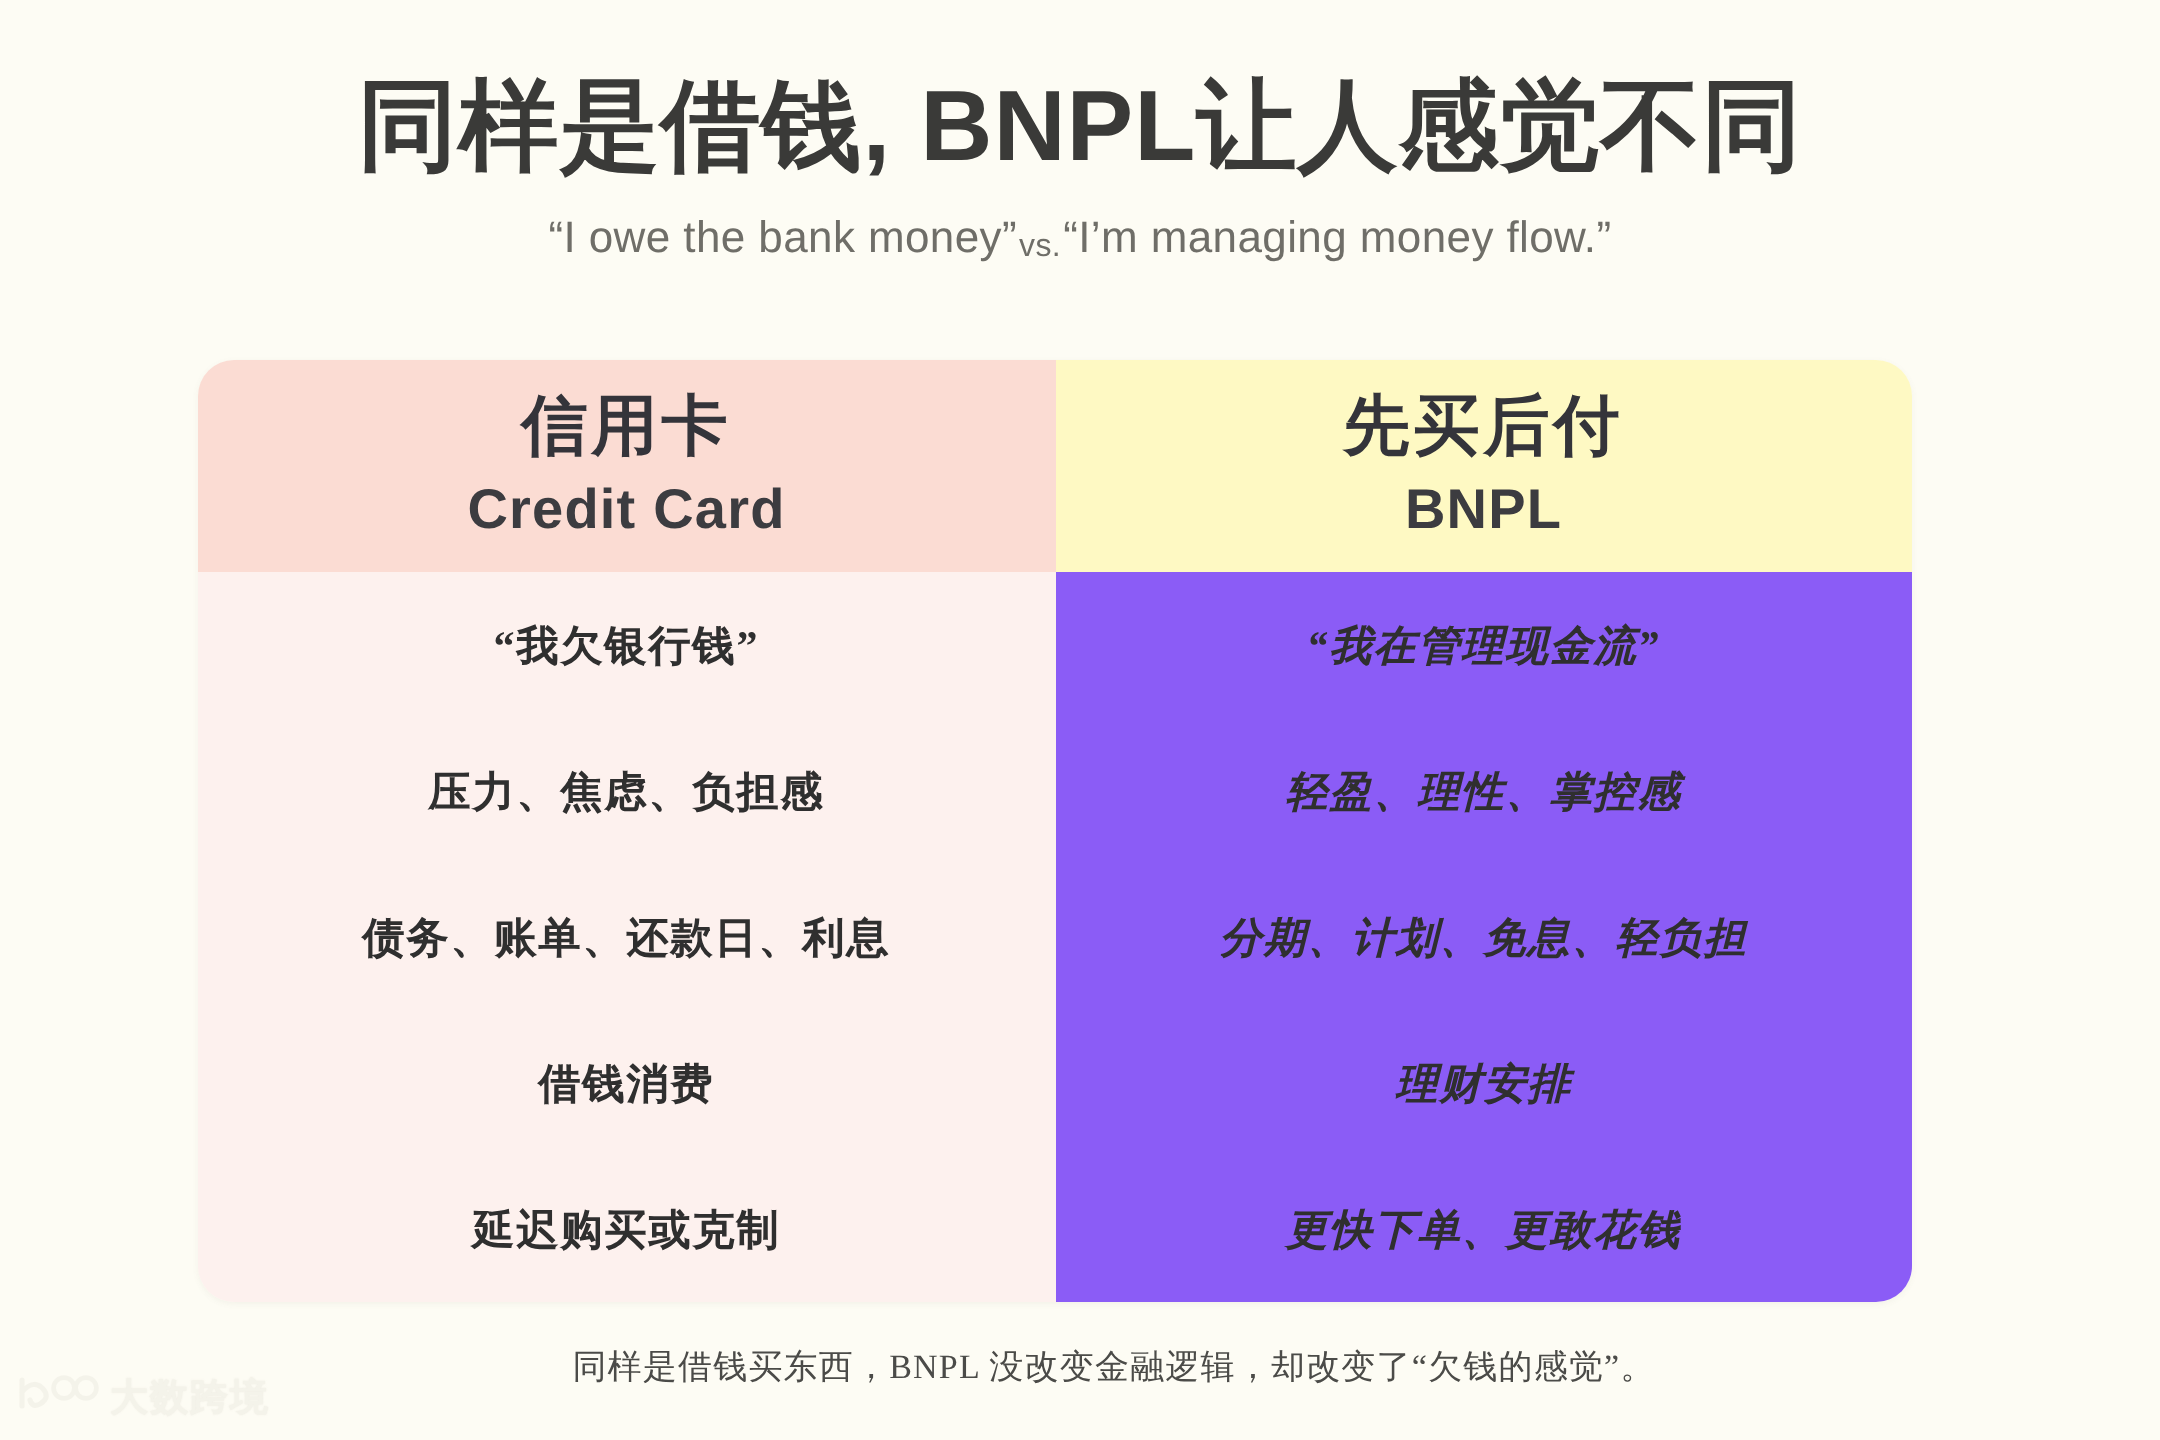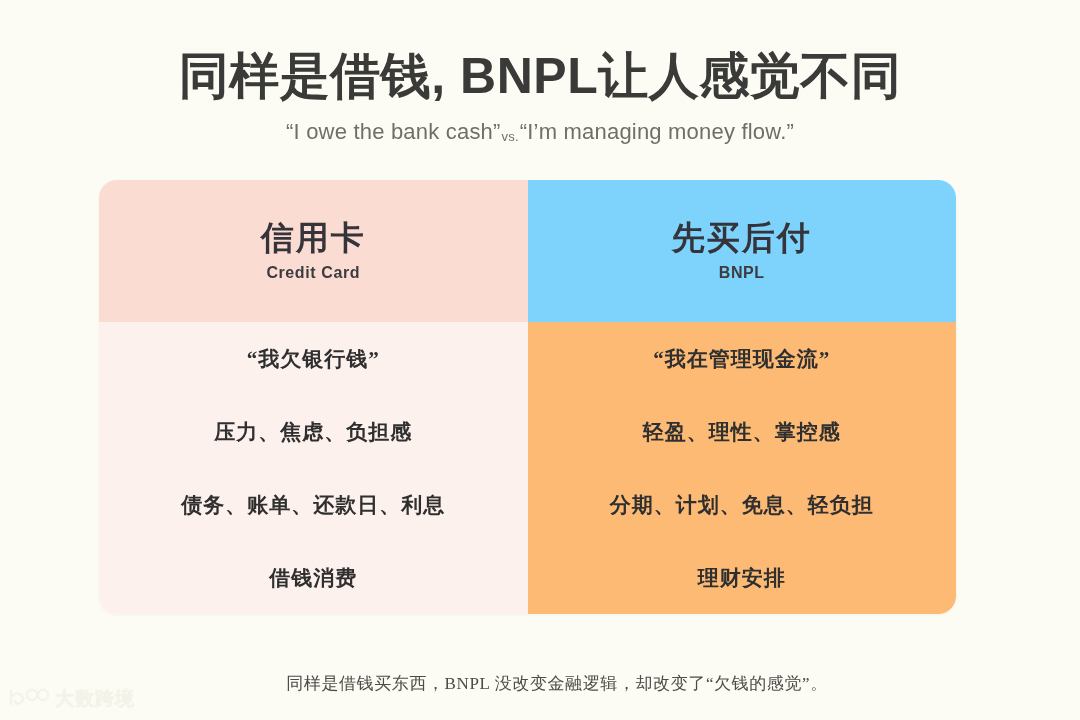--- a/index.html
+++ b/index.html
@@ -12,42 +12,42 @@
     background: #fdfcf4;
     font-family: "Liberation Sans", "DejaVu Sans", sans-serif;
     overflow: hidden;
     position: relative;
   }
 
   
   .header {
     width: 100%;
     text-align: center;
-    padding-top: 47px;
+    padding-top: 34px;
     box-sizing: border-box;
   }
   .title {
     font-size: 50px;
     font-weight: 700;
     color: #3a3a38;
     letter-spacing: 0.5px;
     line-height: 1.16;
     margin: 0;
     font-family: "Liberation Sans", "DejaVu Sans", sans-serif;
   }
   .subtitle {
     margin-top: 14px;
     font-size: 22px;
     color: #6f6e68;
     font-weight: 400;
     letter-spacing: 0.2px;
     white-space: nowrap;
   }
   .subtitle .vs {
-    font-size: 13px;
+    font-size: 16px;
     color: #6f6e68;
     padding: 0 1px;
     vertical-align: baseline;
     position: relative;
     top: 2px;
   }
 
   
   .table-wrap {
     position: absolute;
@@ -65,53 +65,53 @@
   }
   .table th, .table td {
     width: 50%;
     text-align: center;
     padding: 0;
     border: none;
   }
 
   
   .head-cell {
-    height: 142px;
+    height: 106px;
     vertical-align: middle;
   }
   .head-cell.left  { background: #fbdcd3; }
-  .head-cell.right { background: #7dd3fc; text-align: center; }
+  .head-cell.right { background: #fef9c3; text-align: center; }
   .head-cn {
     font-size: 33px;
     font-weight: 700;
     color: #34343a;
     line-height: 1.1;
     letter-spacing: 2px;
   }
   .head-en {
-    font-size: 16px;
+    font-size: 28px;
     font-weight: 700;
     color: #3c3c40;
     margin-top: 7px;
     letter-spacing: 0.6px;
   }
 
   
   .body-cell {
     height: 73px;
     vertical-align: middle;
     font-family: "Liberation Serif", "DejaVu Serif", serif;
     font-weight: 700;
     font-size: 21px;
     color: #2f2f2f;
     letter-spacing: 1px;
     border-top: 1px solid #e2e0dd;
   }
   .body-cell.left  { background: #fdf1ee; }
-  .body-cell.right { background: #fdba74; }
+  .body-cell.right { background: #8b5cf6; font-style: italic; }
   tr.first-body .body-cell { border-top: none; }
 
   
   .footer-note {
     position: absolute;
     left: 17px;
     top: 672px;
     width: 100%;
     text-align: center;
     font-family: "Liberation Serif", "DejaVu Serif", serif;
@@ -138,21 +138,21 @@
     letter-spacing: 1px;
     text-shadow: 0 0 1px rgba(200,196,184,0.8);
   }
 </style>
 </head>
 <body>
 
 <div class="header">
   <h1 class="title">同样是借钱, BNPL让人感觉不同</h1>
   <div class="subtitle">
-    <span>“I owe the bank cash”</span><span class="vs">vs.</span><span>“I’m managing money flow.”</span>
+    <span>“I owe the bank money”</span><span class="vs">vs.</span><span>“I’m managing money flow.”</span>
   </div>
 </div>
 
 <div class="table-wrap">
   <table class="table">
     <thead>
       <tr>
         <th class="head-cell left">
           <div class="head-cn">信用卡</div>
           <div class="head-en">Credit Card</div>
@@ -172,20 +172,24 @@
         <td class="body-cell left">压力、焦虑、负担感</td>
         <td class="body-cell right">轻盈、理性、掌控感</td>
       </tr>
       <tr>
         <td class="body-cell left">债务、账单、还款日、利息</td>
         <td class="body-cell right">分期、计划、免息、轻负担</td>
       </tr>
       <tr>
         <td class="body-cell left">借钱消费</td>
         <td class="body-cell right">理财安排</td>
+      </tr>
+      <tr>
+        <td class="body-cell left">延迟购买或克制</td>
+        <td class="body-cell right">更快下单、更敢花钱</td>
       </tr>
     </tbody>
   </table>
 </div>
 
 <div class="footer-note">同样是借钱买东西，BNPL 没改变金融逻辑，却改变了“欠钱的感觉”。</div>
 
 <div class="watermark">
   <span class="wm-mark">
     <svg width="42" height="22" viewBox="0 0 42 22" fill="none" aria-hidden="true">

